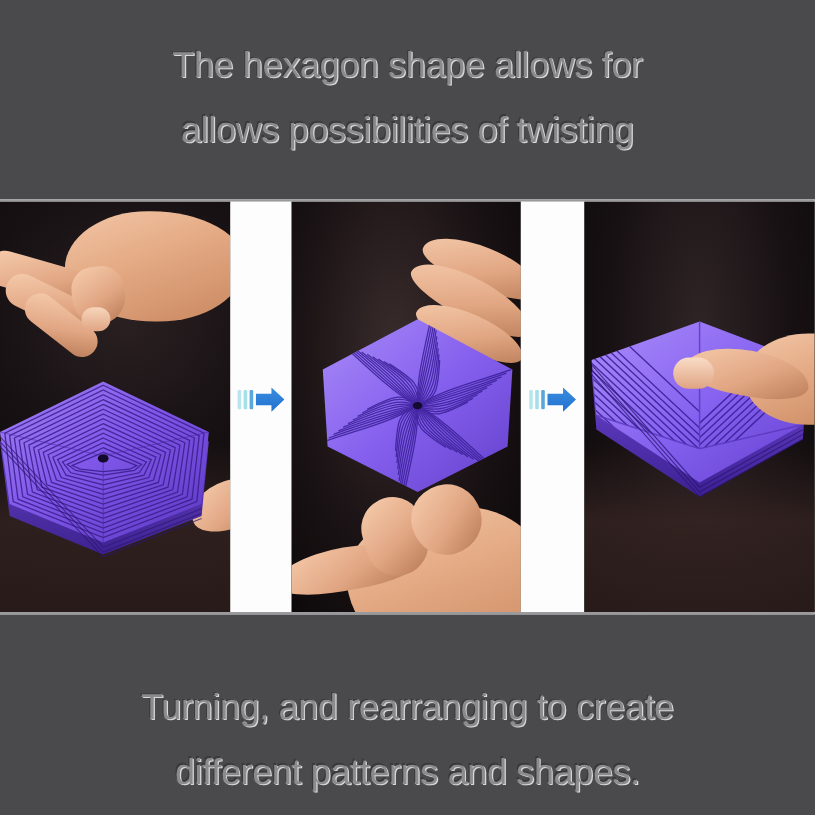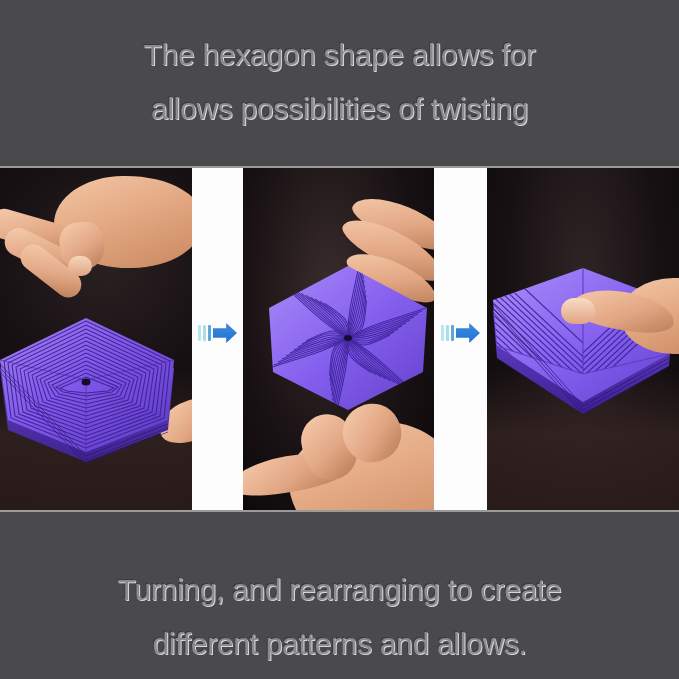--- a/index.html
+++ b/index.html
@@ -444,16 +444,16 @@
         <div class="hand" style="left:46px;top:6px;width:110px;height:76px;border-radius:48%;"></div>
         <div class="finger" style="left:-4px;top:20px;width:104px;height:38px;transform:rotate(10deg);"></div>
         <div class="finger" style="left:-14px;top:26px;width:34px;height:26px;border-radius:16px;background:linear-gradient(180deg,#f9dcc6,#dfa483);"></div>
       </div>
     </div>
 
   </div>
 
   <div class="caption" id="caption-bottom">
     <span class="line">Turning, and rearranging to create</span>
-    <span class="line">different patterns and allows.</span>
+    <span class="line">different patterns and shapes.</span>
   </div>
 
 </div>
 
 </body></html>

